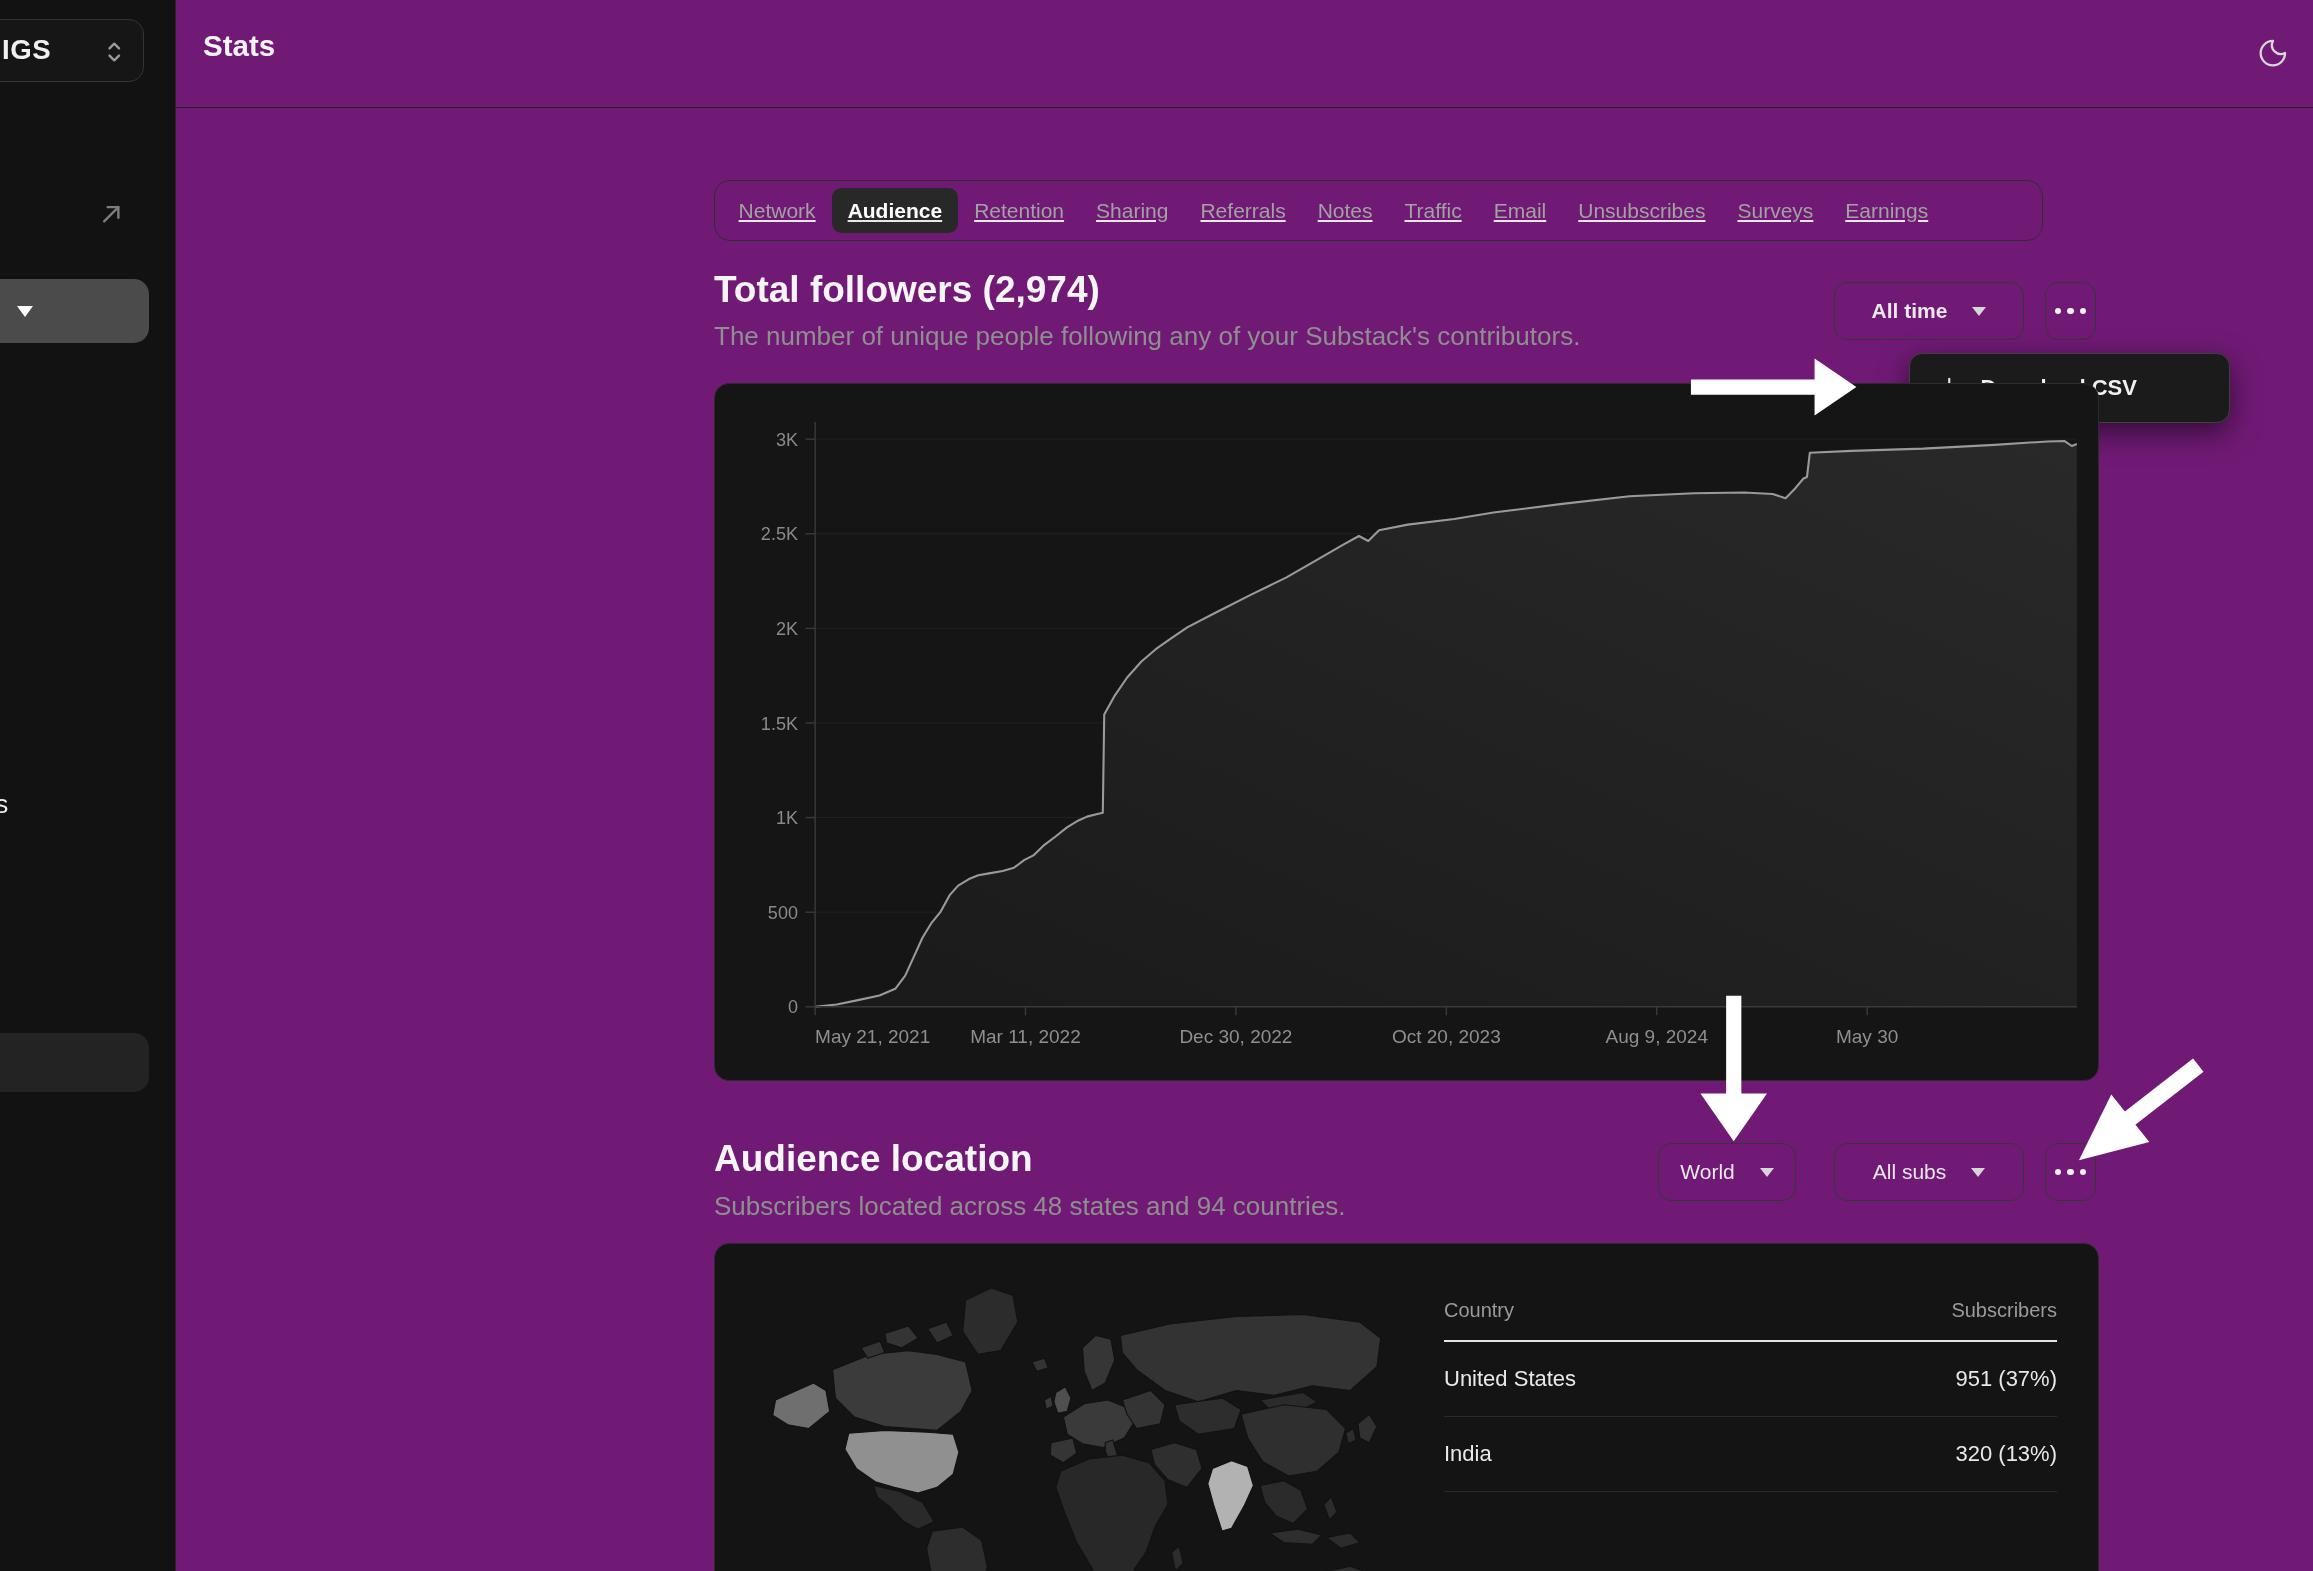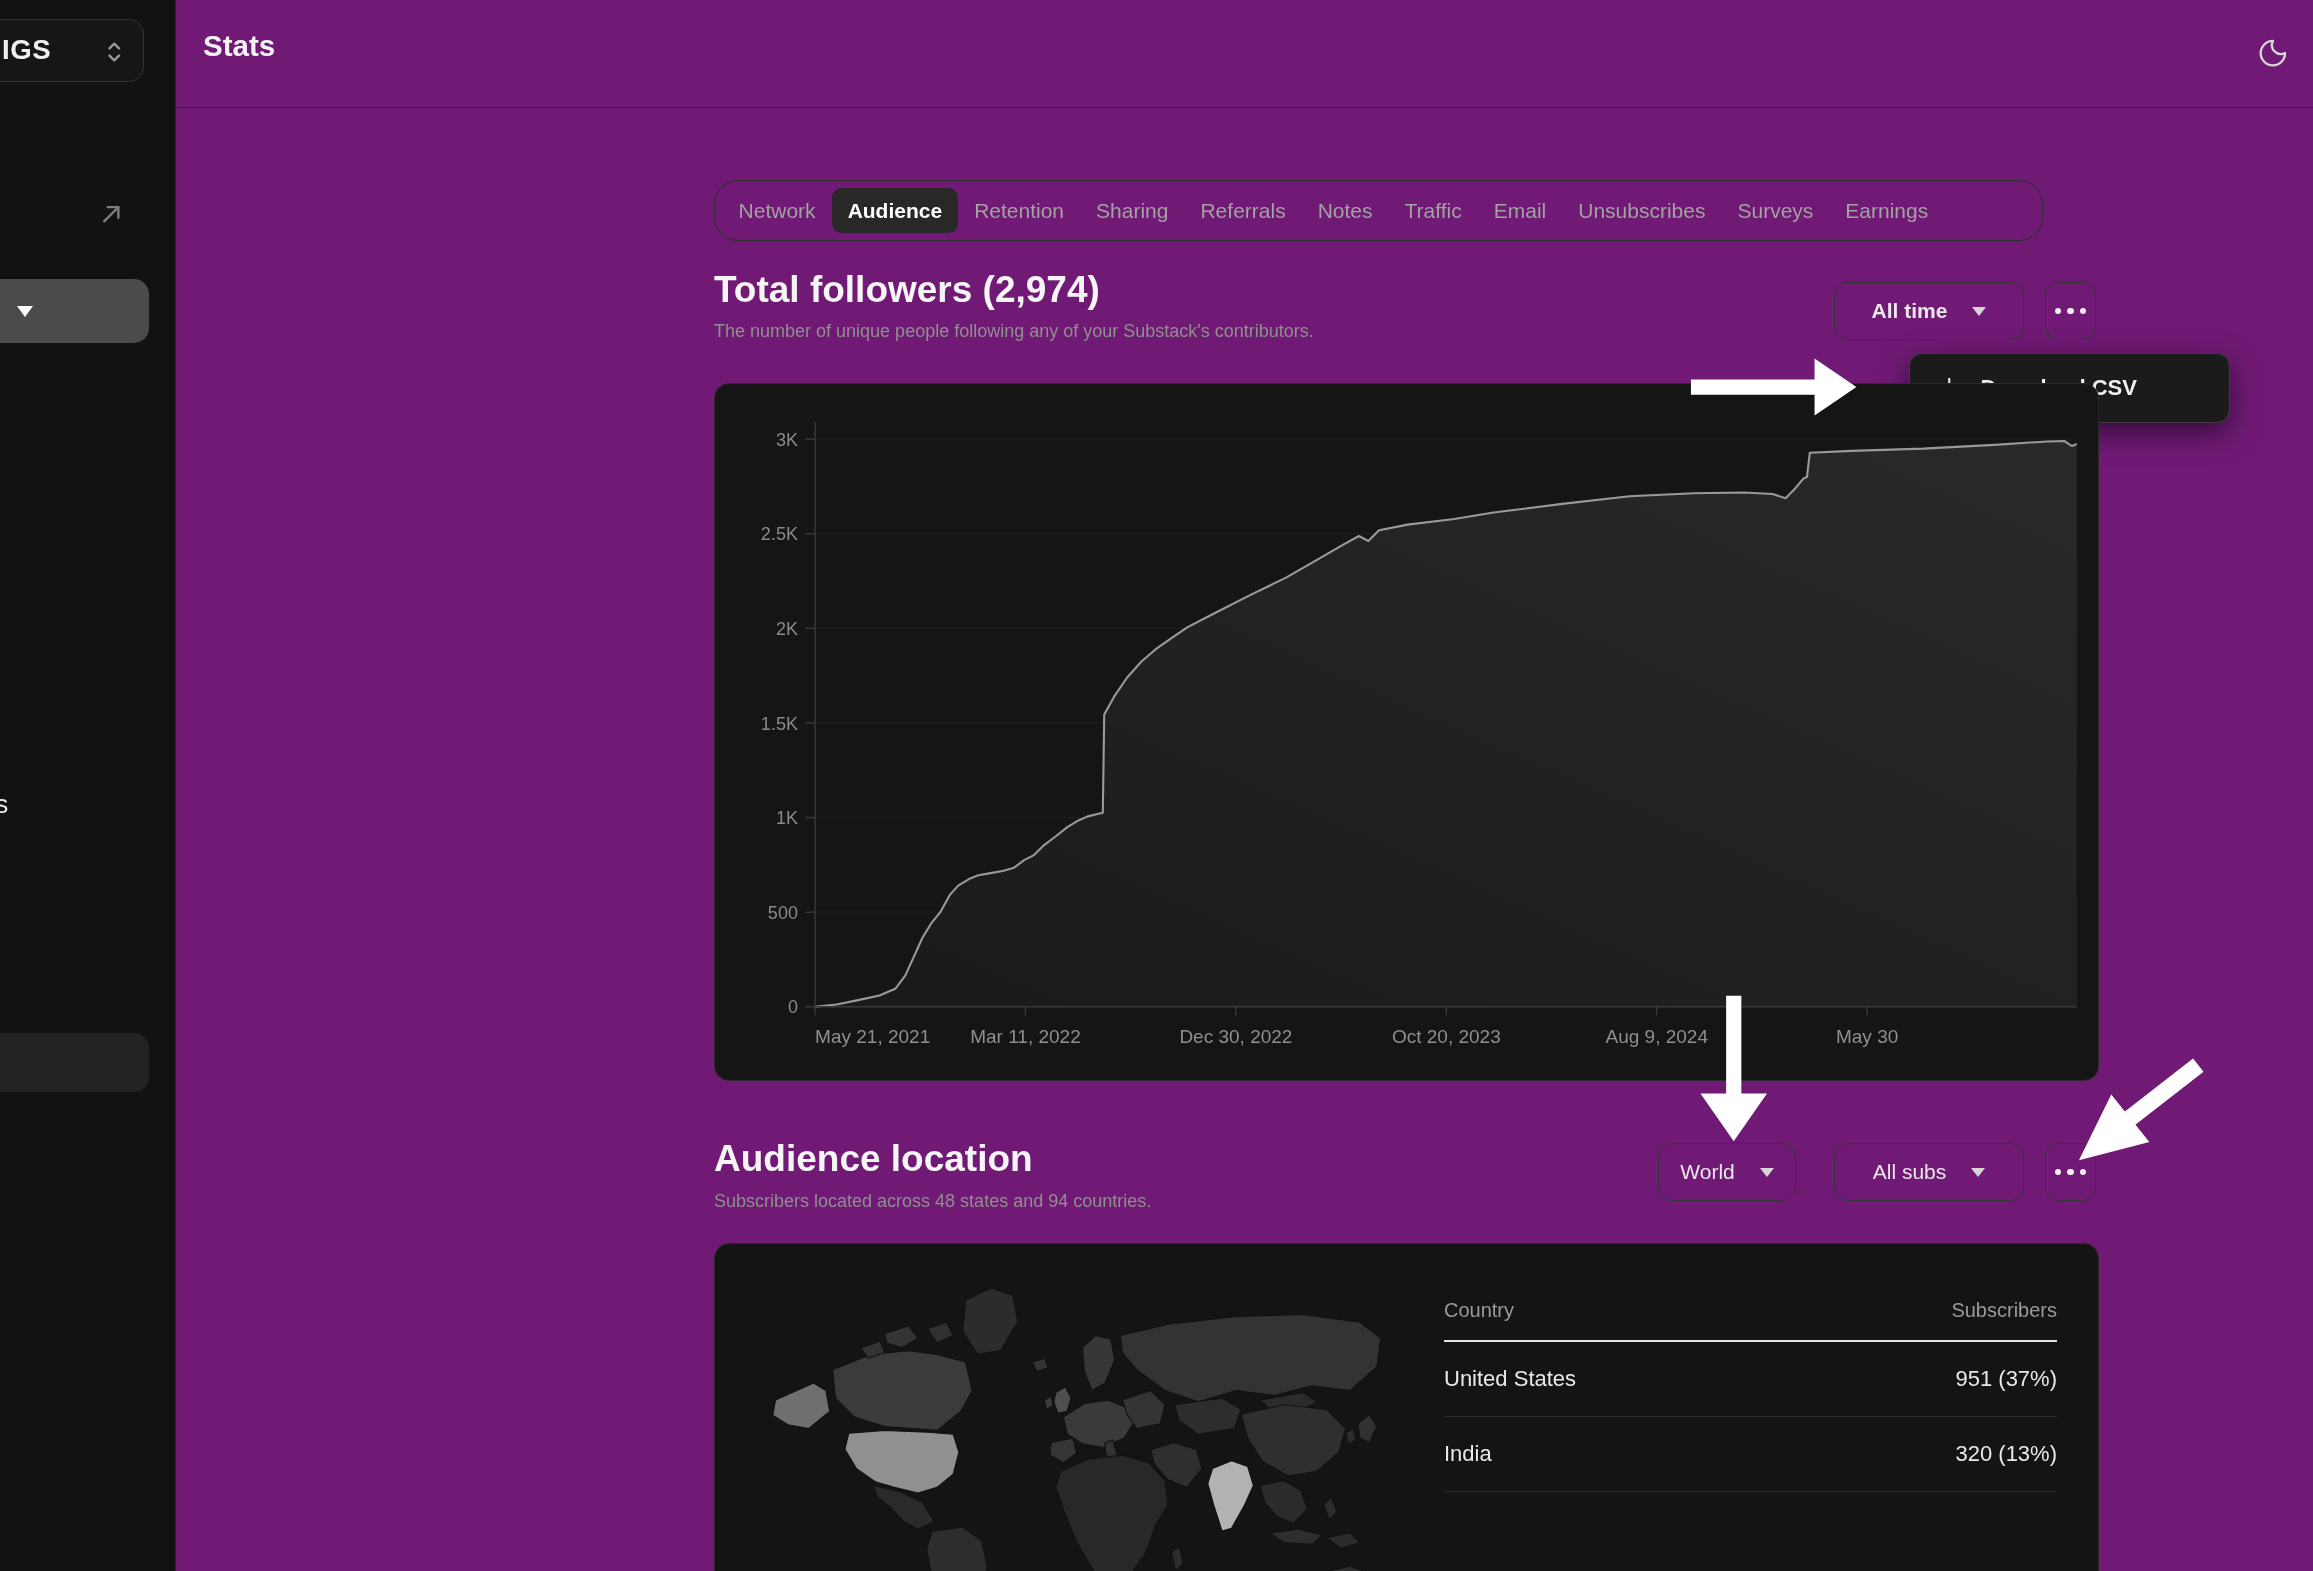--- a/index.html
+++ b/index.html
@@ -13,27 +13,27 @@
   .ne-icon{position:absolute;left:97px;top:200px;}
   .gray-pill{position:absolute;left:-15px;top:279px;width:164px;height:64px;background:#4b4b4b;border-radius:15px;}
   .gray-pill .caret{position:absolute;left:32px;top:27px;}
   .frag-s{position:absolute;left:-4.8px;top:789px;font-size:26px;color:#ededed;}
   .dark-pill{position:absolute;left:-15px;top:1033px;width:164px;height:59px;background:#232323;border-radius:15px;}
   
   .topbar-line{position:absolute;left:176px;top:107px;width:2137px;height:1px;background:#242424;}
   .page-title{position:absolute;left:203px;top:28.5px;font-size:29.5px;font-weight:700;color:#f4f4f4;}
   .moon-btn{position:absolute;left:2252px;top:32px;width:42px;height:42px;display:flex;align-items:center;justify-content:center;}
   
-  .tabbar{position:absolute;left:714px;top:180px;width:1329px;height:61px;border:1px solid #2e2e2e;border-radius:24px;
-          display:flex;align-items:center;padding:0 7.6px;box-sizing:border-box;}
+  .tabbar{position:absolute;left:714px;top:180px;width:1329px;height:61px;border:1px solid #2e2e2e;border-radius:16px;
+          display:flex;align-items:center;padding:0 7.6px;box-sizing:border-box;text-decoration:underline;}
   .tab{padding:10.5px 16px;font-size:21px;color:#a2a2a2;border-radius:9.5px;white-space:nowrap;cursor:default;}
   .tab.active{background:#282828;color:#ffffff;font-weight:700;}
   
   .h1{position:absolute;font-size:37px;font-weight:700;color:#f5f5f5;}
-  .sub{position:absolute;font-size:18px;color:#8f8f8f;}
+  .sub{position:absolute;font-size:26px;color:#8f8f8f;}
   
   .btn{position:absolute;border:1px solid #363636;border-radius:13.3px;box-sizing:border-box;
        display:flex;align-items:center;justify-content:center;gap:25px;font-size:21px;color:#e9e9e9;background:transparent;}
   .caret{width:0;height:0;border-left:7.6px solid transparent;border-right:7.6px solid transparent;border-top:9.5px solid #d6d6d6;}
   .caret.white{border-top-color:#ffffff;border-left-width:8.6px;border-right-width:8.6px;border-top-width:11.4px;}
   .dots{display:flex;gap:5.7px;align-items:center;}
   .dots span{width:6.7px;height:6.7px;border-radius:50%;background:#f0f0f0;}
   
   .popup{position:absolute;left:1909px;top:353px;width:321px;height:70px;background:#1b1b1b;border:1px solid #404040;border-radius:13.3px;
          box-shadow:0 9.5px 28.5px rgba(0,0,0,.55);display:flex;align-items:center;gap:17px;padding-left:25px;box-sizing:border-box;}

